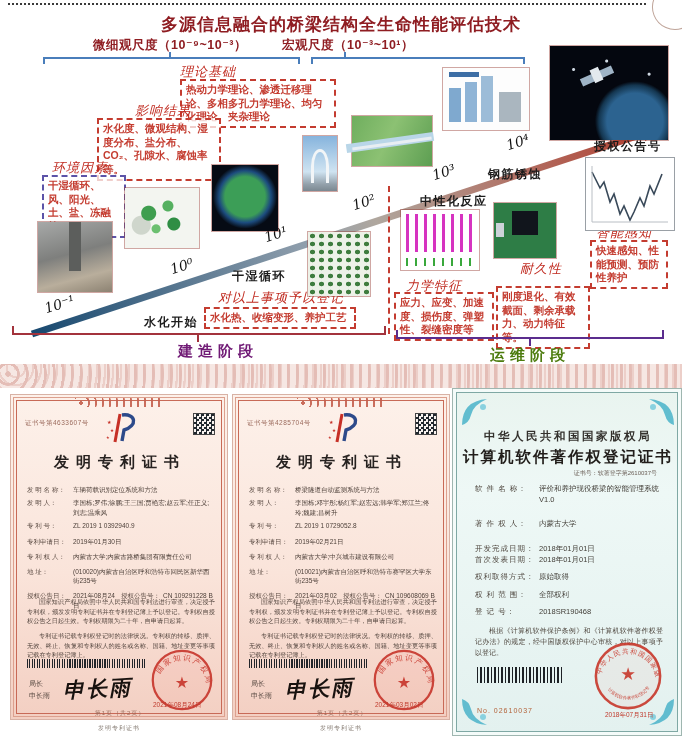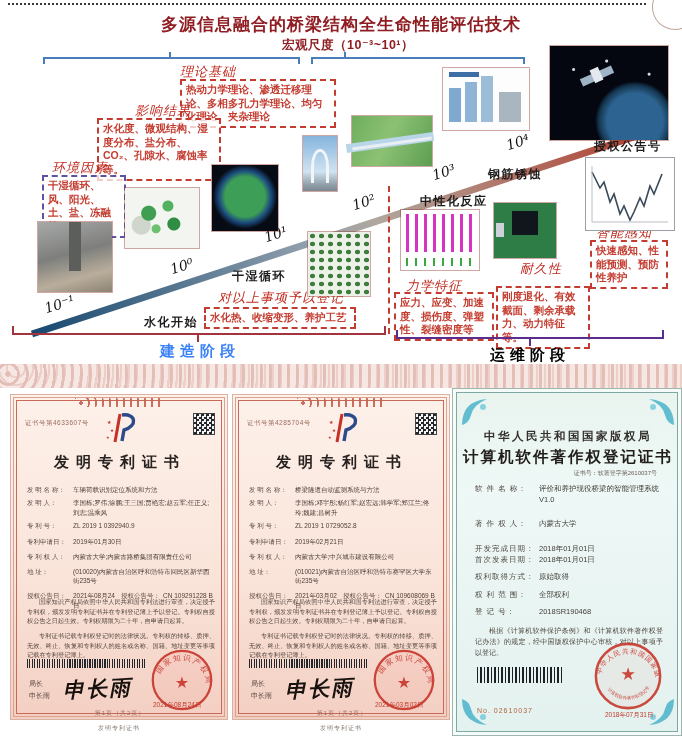--- a/index.html
+++ b/index.html
@@ -56,20 +56,21 @@
 </head>
 <body>
 
 <div class="stage">
 
   <div class="abs dot-top" style="left:8px;top:3px;width:638px"></div>
   <div class="abs corner-stamp" style="left:652px;top:-16px;width:46px;height:46px"></div>
 
   <div class="abs dg-title" style="left:0;top:13px">多源信息融合的桥梁结构全生命性能评估技术</div>
 
+  <div class="abs scale-lab" style="left:62px;top:37px;width:216px">微细观尺度（10⁻⁹~10⁻³）</div>
   <div class="abs scale-lab" style="left:248px;top:37px;width:200px">宏观尺度（10⁻³~10¹）</div>
   <div class="abs stem" style="left:169px;top:52px;height:6px"></div>
   <div class="abs brk-top" style="left:43px;top:57px;width:257px"></div>
   <div class="abs stem" style="left:344px;top:52px;height:6px"></div>
   <div class="abs brk-top" style="left:311px;top:57px;width:214px"></div>
 
   <svg class="abs" style="left:0;top:0" width="682" height="370">
     <defs>
       <linearGradient id="ag" gradientUnits="userSpaceOnUse" x1="32" y1="334" x2="658" y2="128">
         <stop offset="0" stop-color="#17486f"></stop>
@@ -151,24 +152,24 @@
       <polyline points="6,14 14,30 18,24 24,44 28,36 34,56 38,48 44,62 48,54 54,40 58,48 64,28 68,36 76,16" fill="none" stroke="#3a4a5a" stroke-width="1.6"></polyline>
       <line x1="6" y1="64" x2="82" y2="64" stroke="#b9bec4" stroke-width="1"></line>
       <line x1="6" y1="8" x2="6" y2="64" stroke="#b9bec4" stroke-width="1"></line>
     </svg>
   </div>
 
   <div class="abs redline-v" style="left:388px;top:186px;height:148px"></div>
 
   <div class="abs brk-bot" style="left:12px;top:326px;width:374px;color:#a3333c"></div>
   <div class="abs" style="left:197px;top:335px;width:2px;height:7px;background:#a3333c"></div>
-  <div class="abs stage-lab" style="left:130px;top:342px;width:140px;color:#3b82f6">建造阶段</div>
+  <div class="abs stage-lab" style="left:148px;top:342px;width:140px;color:#701a75">建造阶段</div>
   <div class="abs brk-bot" style="left:396px;top:330px;width:268px;color:#5b2d8e"></div>
   <div class="abs" style="left:529px;top:339px;width:2px;height:7px;background:#5b2d8e"></div>
-  <div class="abs stage-lab" style="left:460px;top:346px;width:140px;color:#000000">运维阶段</div>
+  <div class="abs stage-lab" style="left:460px;top:346px;width:140px;color:#4d7c0f">运维阶段</div>
 
   <div class="abs lace" style="left:0;top:364px;width:682px;height:24px"></div>
 
   <div class="cert-pink" style="left:10px;top:394px;width:218px;height:326px">
     <div class="cp-frame"></div>
     <div class="abs ornament" style="left:64px;top:3px;width:90px;height:9px"></div>
     <div class="abs certno" style="left:14px;top:24px">证书号第4633607号</div>
     <svg class="abs" style="left:92px;top:16px" width="36" height="34" viewBox="0 0 36 34">
       <path d="M17 3 L12 31" stroke="#c63026" stroke-width="3" fill="none"></path>
       <path d="M19 4 C 33 2 35 15 21 19 L19 30" stroke="#2d4a8a" stroke-width="3.4" fill="none"></path>

